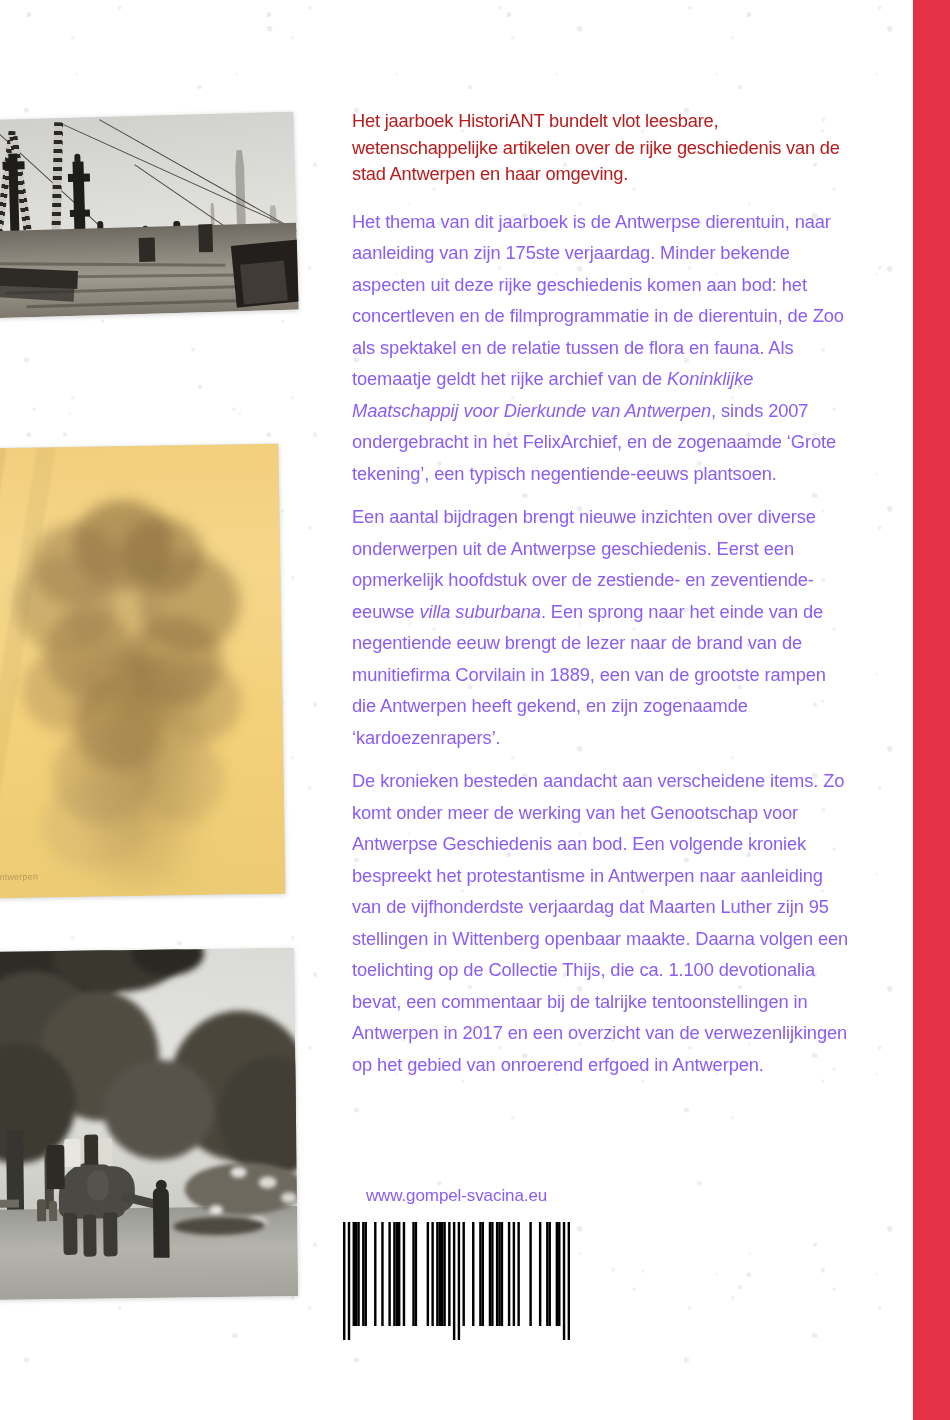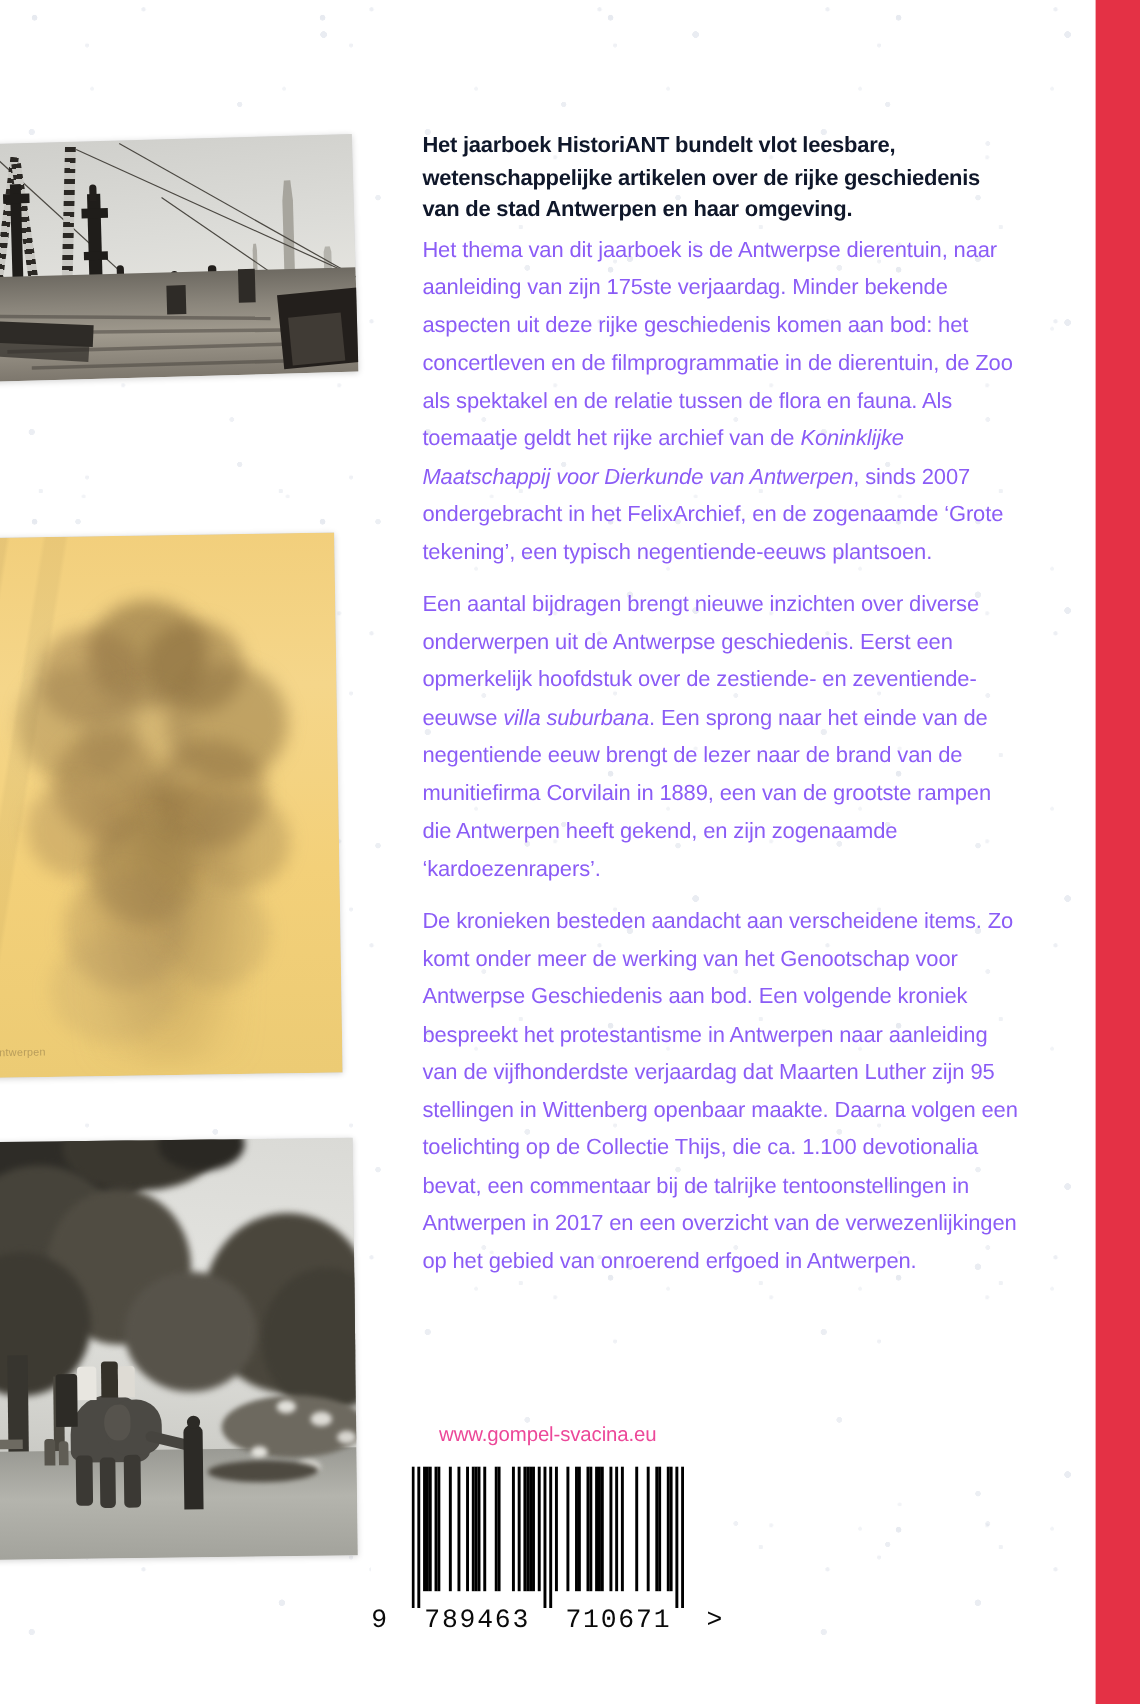--- a/index.html
+++ b/index.html
@@ -168,26 +168,26 @@
   }
 
   
   #text-column {
     position: absolute;
     left: 352px;
     top: 108px;
     width: 497px;
   }
   #lead-paragraph {
-    color: #0f172a;
-    font-weight: 700;
+    color: #b91c1c;
+    font-weight: 400;
     font-size: 18.3px;
     line-height: 26.5px;
     letter-spacing: -.2px;
-    margin: 0 0 4px 0;
+    margin: 0 0 18px 0;
   }
   .body-paragraph {
     color: #8b5cf6;
     font-size: 18.3px;
     line-height: 31.5px;
     letter-spacing: -.1px;
     margin: 0 0 12px 0;
     font-weight: 400;
   }
   .body-paragraph em { font-style: italic; }
@@ -361,21 +361,21 @@
 
     <div id="paragraphs-container">
         <p class="body-paragraph"><span>Het thema van dit jaarboek is de Antwerpse dierentuin, naar aanleiding van zijn 175ste verjaardag. Minder bekende aspecten uit deze rijke geschiedenis komen aan bod: het concertleven en de filmprogrammatie in de dierentuin, de Zoo als spektakel en de relatie tussen de flora en fauna. Als toemaatje geldt het rijke archief van de </span><em>Koninklijke Maatschappij voor Dierkunde van Antwerpen</em><span>, sinds 2007 ondergebracht in het FelixArchief, en de zogenaamde ‘Grote tekening’, een typisch negentiende-eeuws plantsoen.</span></p>
         <p class="body-paragraph"><span>Een aantal bijdragen brengt nieuwe inzichten over diverse onderwerpen uit de Antwerpse geschiedenis. Eerst een opmerkelijk hoofdstuk over de zestiende- en zeventiende-eeuwse </span><em>villa suburbana</em><span>. Een sprong naar het einde van de negentiende eeuw brengt de lezer naar de brand van de munitiefirma Corvilain in 1889, een van de grootste rampen die Antwerpen heeft gekend, en zijn zogenaamde ‘kardoezenrapers’.</span></p>
         <p class="body-paragraph"><span>De kronieken besteden aandacht aan verscheidene items. Zo komt onder meer de werking van het Genootschap voor Antwerpse Geschiedenis aan bod. Een volgende kroniek bespreekt het protestantisme in Antwerpen naar aanleiding van de vijfhonderdste verjaardag dat Maarten Luther zijn 95 stellingen in Wittenberg openbaar maakte. Daarna volgen een toelichting op de Collectie Thijs, die ca. 1.100 devotionalia bevat, een commentaar bij de talrijke tentoonstellingen in Antwerpen in 2017 en een overzicht van de verwezenlijkingen op het gebied van onroerend erfgoed in Antwerpen.</span></p>
       </div>
 
   </div>
 
   <div id="footer">
-    <a id="publisher-url" style="text-decoration:none; color:#ec4899;text-align:center;">www.gompel-svacina.eu</a>
+    <a id="publisher-url" style="text-decoration:none; color:#8b5cf6;text-align:center;">www.gompel-svacina.eu</a>
 
     <div id="barcode-block">
       <svg id="barcode-bars" viewBox="0 0 227 118" preserveAspectRatio="none">
         <g fill="#000000">
             <rect x="0.000" y="0" width="2.437" height="118"></rect>
             <rect x="4.779" y="0" width="2.437" height="118"></rect>
             <rect x="9.558" y="0" width="2.437" height="104"></rect>
             <rect x="11.947" y="0" width="2.437" height="104"></rect>
             <rect x="14.337" y="0" width="2.437" height="104"></rect>
             <rect x="19.116" y="0" width="2.437" height="104"></rect>
@@ -413,19 +413,18 @@
             <rect x="186.379" y="0" width="2.437" height="104"></rect>
             <rect x="195.937" y="0" width="2.437" height="104"></rect>
             <rect x="203.105" y="0" width="2.437" height="104"></rect>
             <rect x="205.495" y="0" width="2.437" height="104"></rect>
             <rect x="212.663" y="0" width="2.437" height="104"></rect>
             <rect x="215.053" y="0" width="2.437" height="104"></rect>
             <rect x="219.832" y="0" width="2.437" height="118"></rect>
             <rect x="224.611" y="0" width="2.437" height="118"></rect>
           </g>
       </svg>
-      <span id="barcode-digits">9  789463  710671  &gt;</span>
     </div>
   </div>
 
   <div id="spine-stripe"></div>
 
 </div>
 
 </body></html>

